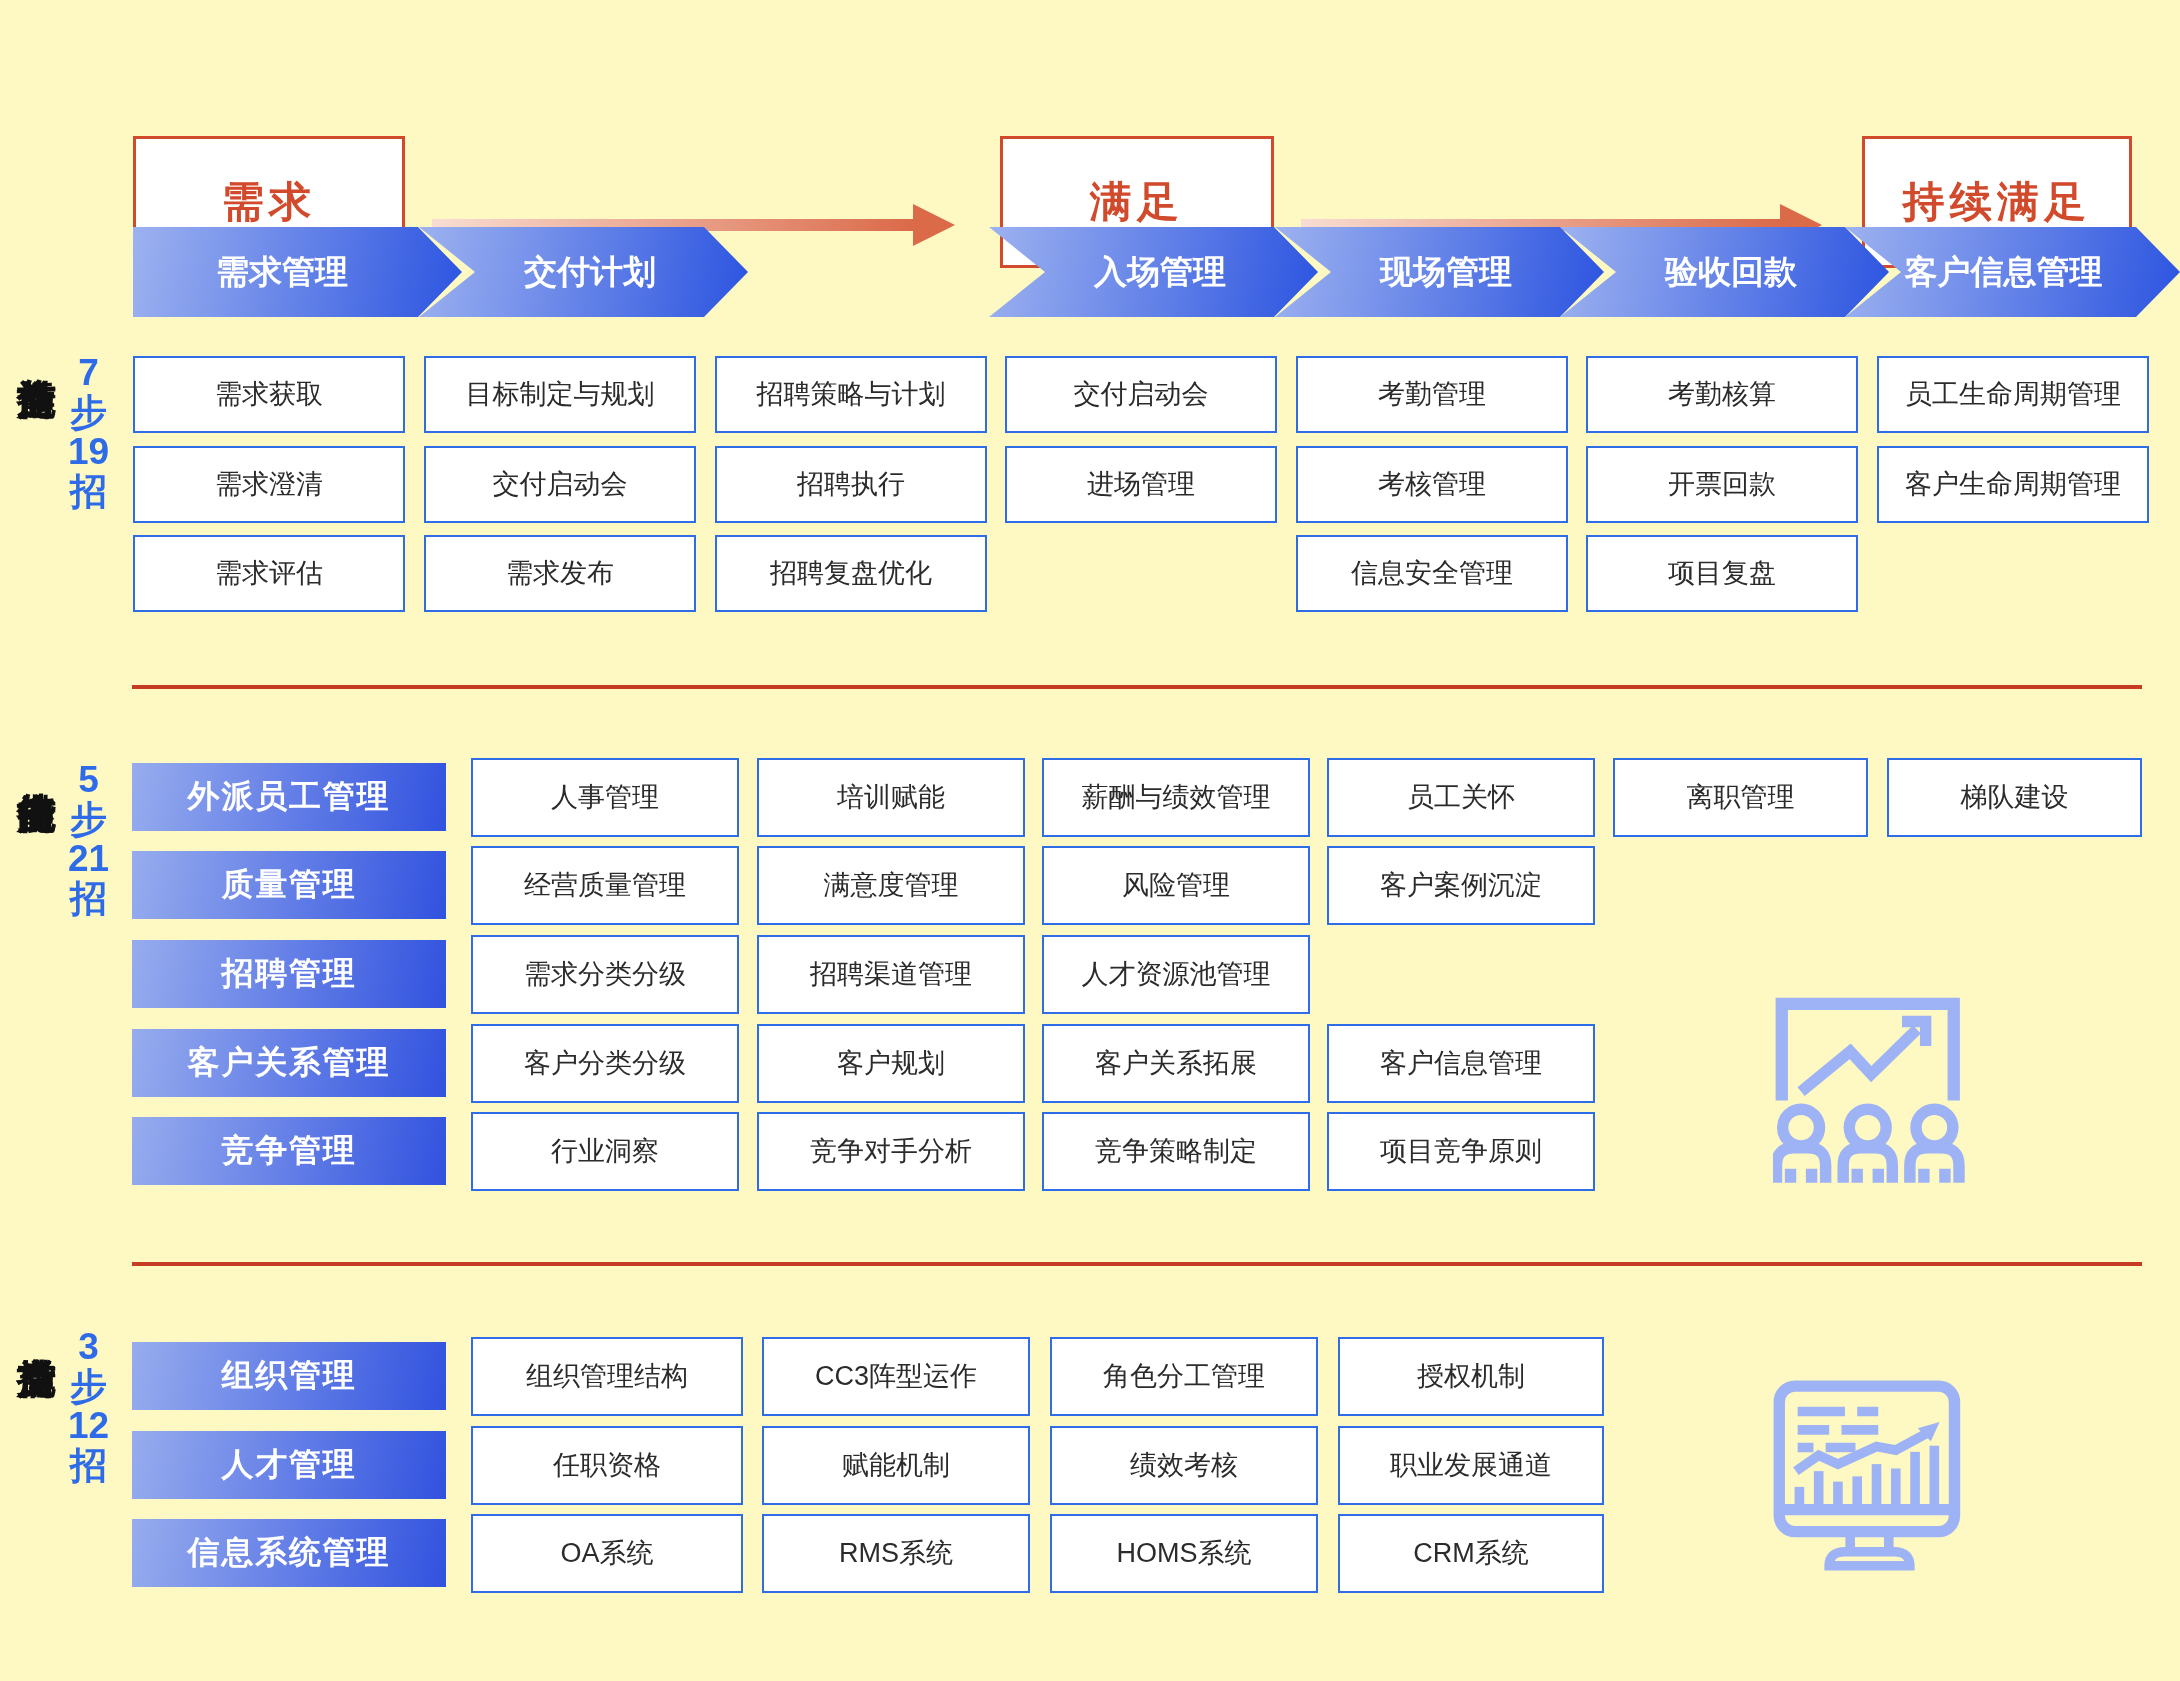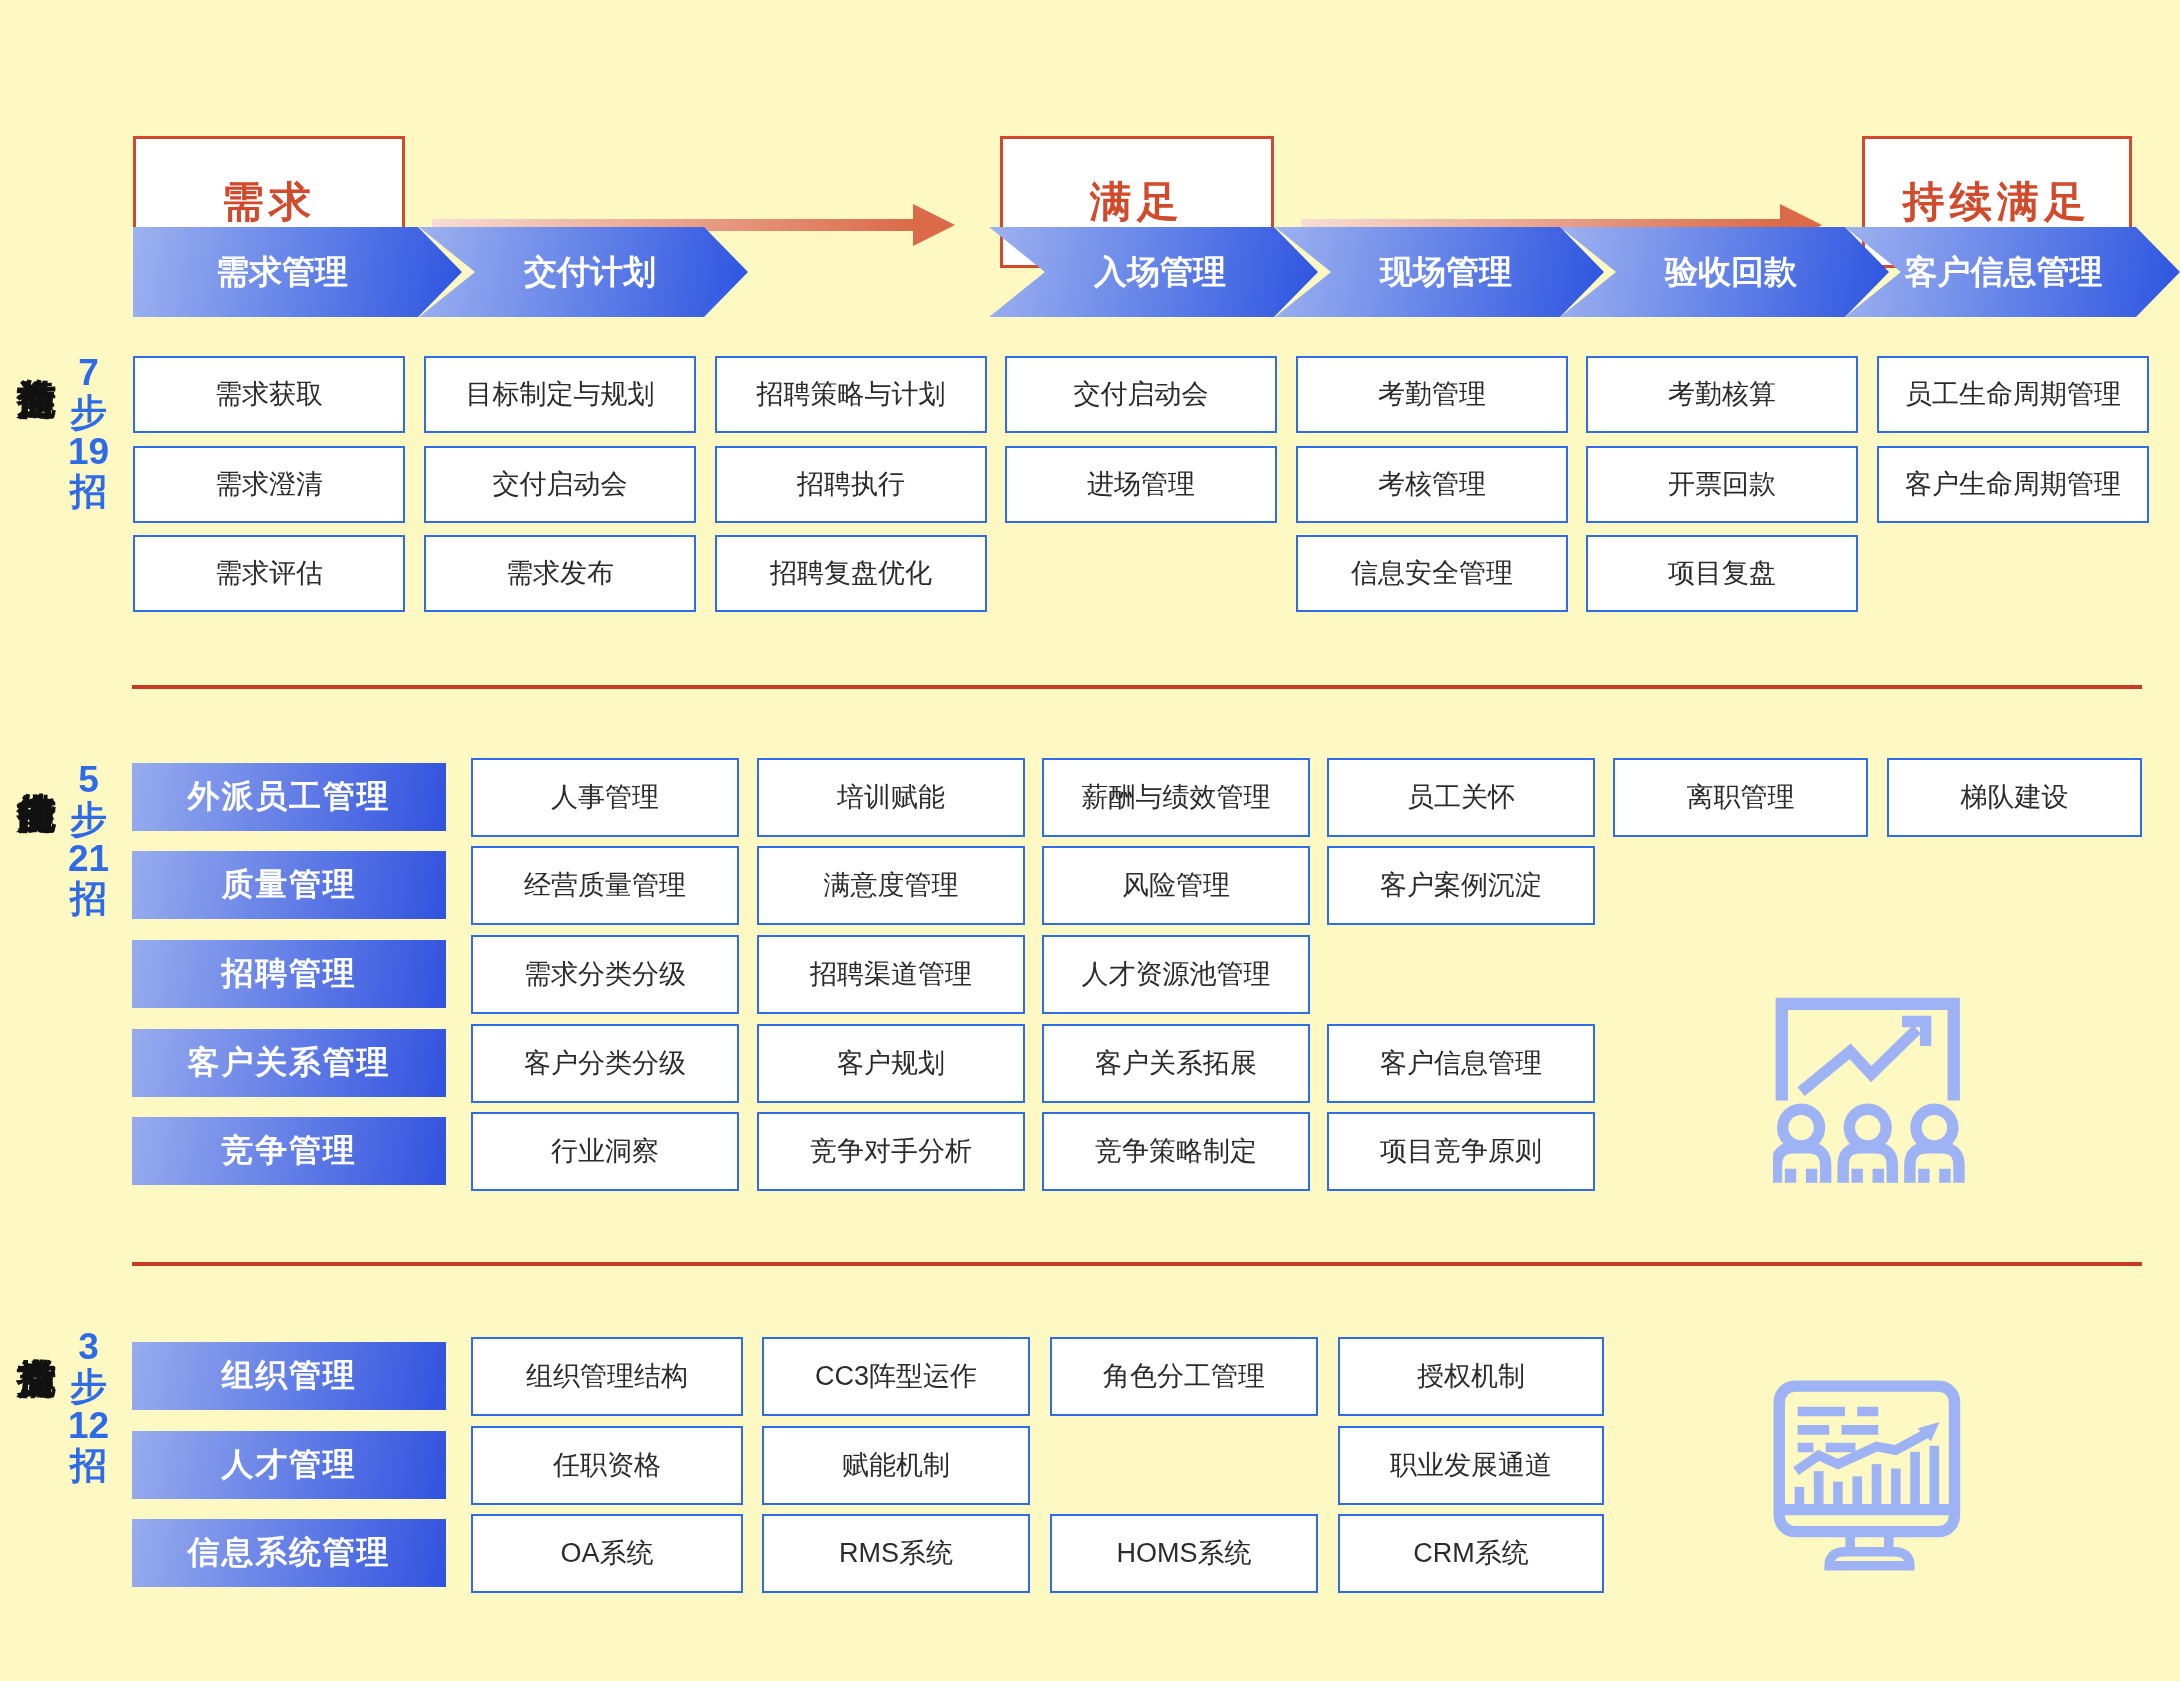--- a/index.html
+++ b/index.html
@@ -174,20 +174,21 @@
   <div class="hdr abs" style="left:132px;top:1431px;width:314px;height:68px">人才管理</div>
   <div class="hdr abs" style="left:132px;top:1519px;width:314px;height:68px">信息系统管理</div>
 
   <div class="wbox abs" style="left:471px;top:1337px;width:272px;height:79px">组织管理结构</div>
   <div class="wbox abs" style="left:762px;top:1337px;width:268px;height:79px">CC3阵型运作</div>
   <div class="wbox abs" style="left:1050px;top:1337px;width:268px;height:79px">角色分工管理</div>
   <div class="wbox abs" style="left:1338px;top:1337px;width:266px;height:79px">授权机制</div>
 
   <div class="wbox abs" style="left:471px;top:1426px;width:272px;height:79px">任职资格</div>
   <div class="wbox abs" style="left:762px;top:1426px;width:268px;height:79px">赋能机制</div>
+  <div class="wbox abs" style="left:1050px;top:1426px;width:268px;height:79px">绩效考核</div>
   <div class="wbox abs" style="left:1338px;top:1426px;width:266px;height:79px">职业发展通道</div>
 
   <div class="wbox abs" style="left:471px;top:1514px;width:272px;height:79px">OA系统</div>
   <div class="wbox abs" style="left:762px;top:1514px;width:268px;height:79px">RMS系统</div>
   <div class="wbox abs" style="left:1050px;top:1514px;width:268px;height:79px">HOMS系统</div>
   <div class="wbox abs" style="left:1338px;top:1514px;width:266px;height:79px">CRM系统</div>
 
   <div class="icon abs" style="left:1773px;top:1380px;width:193px;height:191px">
     <svg width="193" height="191" viewBox="0 0 220 218" fill="none" xmlns="http://www.w3.org/2000/svg">
       <g stroke="#9db3f5" stroke-width="13" fill="none">

